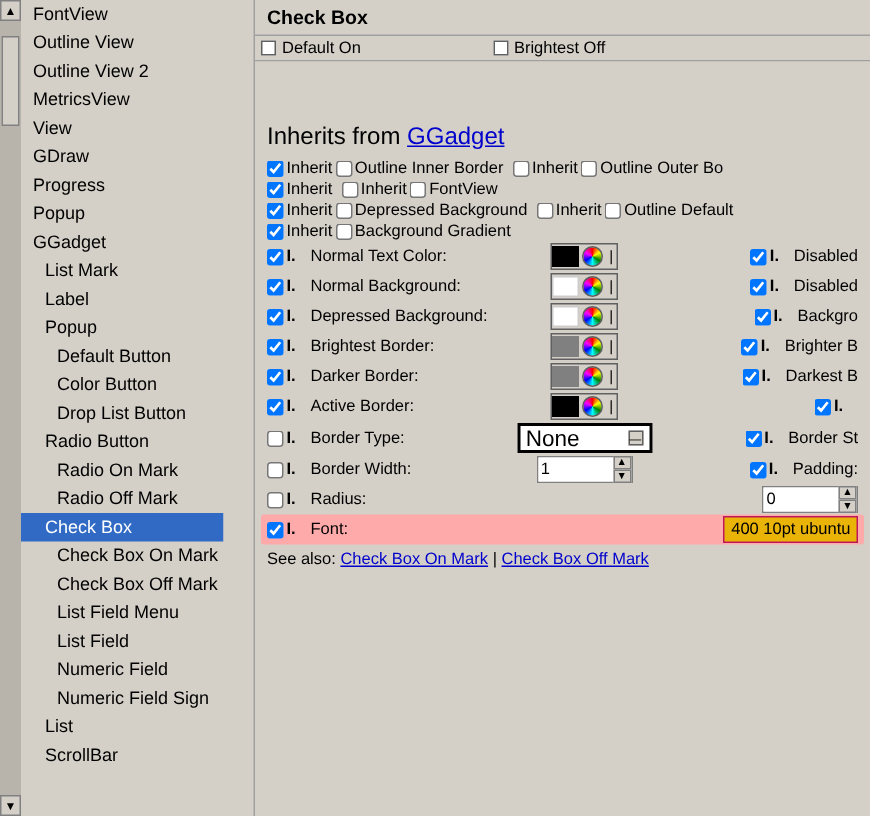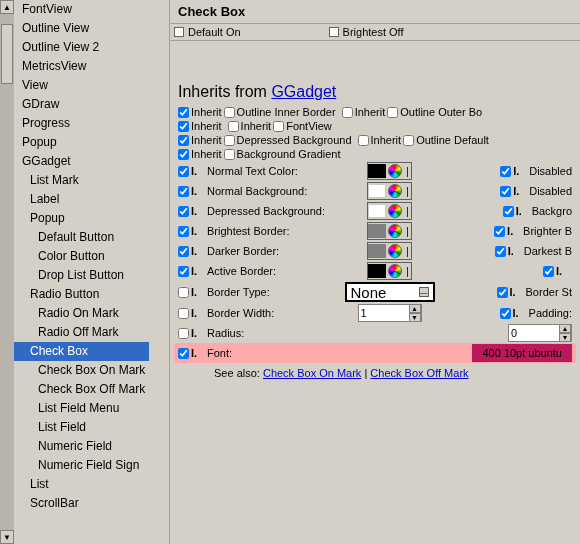--- a/index.html
+++ b/index.html
@@ -273,32 +273,31 @@
 
     
     .font-row-highlight {
       background: #ffaaaa;
       border-radius: 2px;
     }
 
     .font-value {
       font-size: 11px;
       padding: 1px 4px;
-      border: 6px solid #be185d;
-      background: #be185d;
+      border: 1px solid #be185d;
+      background: #eab308;
       height: 18px;
       display: flex;
       align-items: center;
     }
 
     
     .see-also-row {
       padding: 4px;
       font-size: 11px;
-      margin-left: 36px;
     }
 
     .see-also-row a {
       color: #0000cc;
       text-decoration: underline;
       cursor: pointer;
     }
 
     .right-side-label {
       font-size: 11px;

